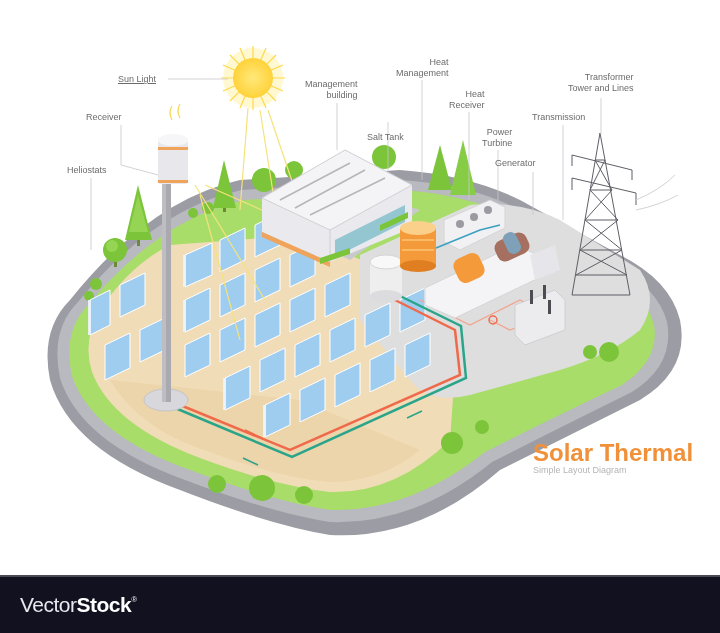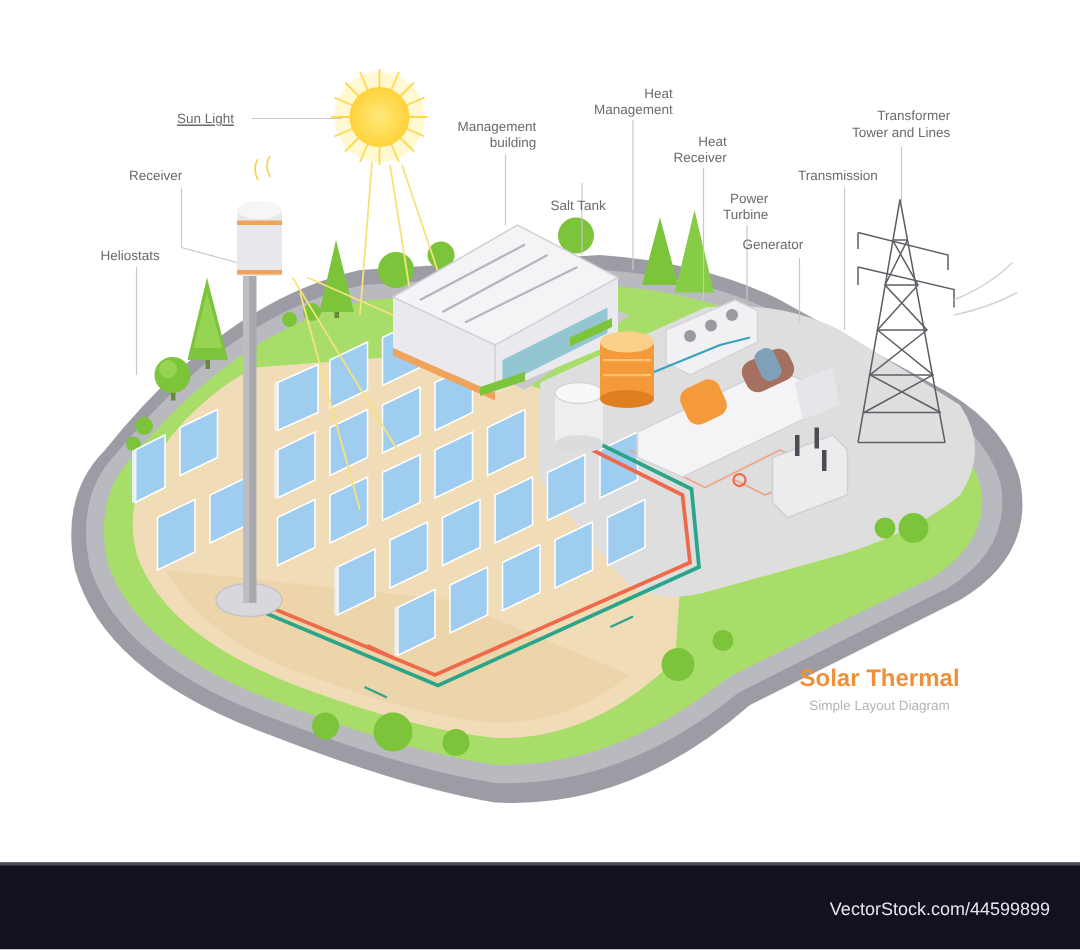--- a/index.html
+++ b/index.html
@@ -6,23 +6,23 @@
   html, body { width:720px; height:633px; overflow:hidden; background:#ffffff; }
   body { position:relative; font-family:"Liberation Sans", sans-serif; }
   #canvas { position:absolute; left:0; top:0; width:720px; height:575px; background:#ffffff; }
   #canvas svg { position:absolute; left:0; top:0; }
   .label {
     position:absolute; font-family:"Liberation Sans", sans-serif;
     font-size:9px; line-height:11px; color:#6b6b6b; text-align:center; white-space:nowrap;
   }
   .label span { display:block;text-align:right; }
   .title-block { position:absolute; left:533px; top:442px; }
-  .title-main { font-family:"Liberation Sans", sans-serif; font-weight:bold; font-size:16px; color:#f0913a; line-height:21px; }
+  .title-main { font-family:"Liberation Sans", sans-serif; font-weight:bold; font-size:24px; color:#f0913a; line-height:21px; }
   .title-sub { font-family:"Liberation Sans", sans-serif; font-weight:bold; font-size:15px; color:#6c6c6c; line-height:17px; }
-  .title-small { font-family:"Liberation Sans", sans-serif; font-size:9px; color:#b5b5b5; line-height:12px; margin-top:1px;text-align:center; }
+  .title-small { font-family:"Liberation Sans", sans-serif; font-size:9px; color:#b5b5b5; line-height:12px; margin-top:1px; }
   #footer {
     position:absolute; left:0; top:575px; width:720px; height:58px;
     background:#11111f; border-top:2px solid #4a4a55;
   }
   .brand { position:absolute; left:20px; top:16px; font-family:"Liberation Sans", sans-serif; font-size:21px; color:#e8e8ee; letter-spacing:-0.5px; }
   .brand b { font-weight:bold; color:#ffffff; }
   .brand sup { font-size:8px; vertical-align:top; position:relative; top:2px; }
   .stock-id { position:absolute; right:20px; top:22px; font-family:"Liberation Sans", sans-serif; font-size:12px; color:#e6e6ec; }
 </style>
 </head>
@@ -296,14 +296,16 @@
   <span>Tower and Lines</span>
 </div>
 
 <div class="title-block">
   <div class="title-main">Solar Thermal</div>
   <div class="title-small">Simple Layout Diagram</div>
 </div>
 </div>
 
 <div id="footer">
-  <div class="stock-id">VectorStock.com/44599899</div>
+  <div class="brand">
+    <span>Vector</span><b>Stock</b><sup>®</sup>
+  </div>
 </div>
 
 </body></html>

